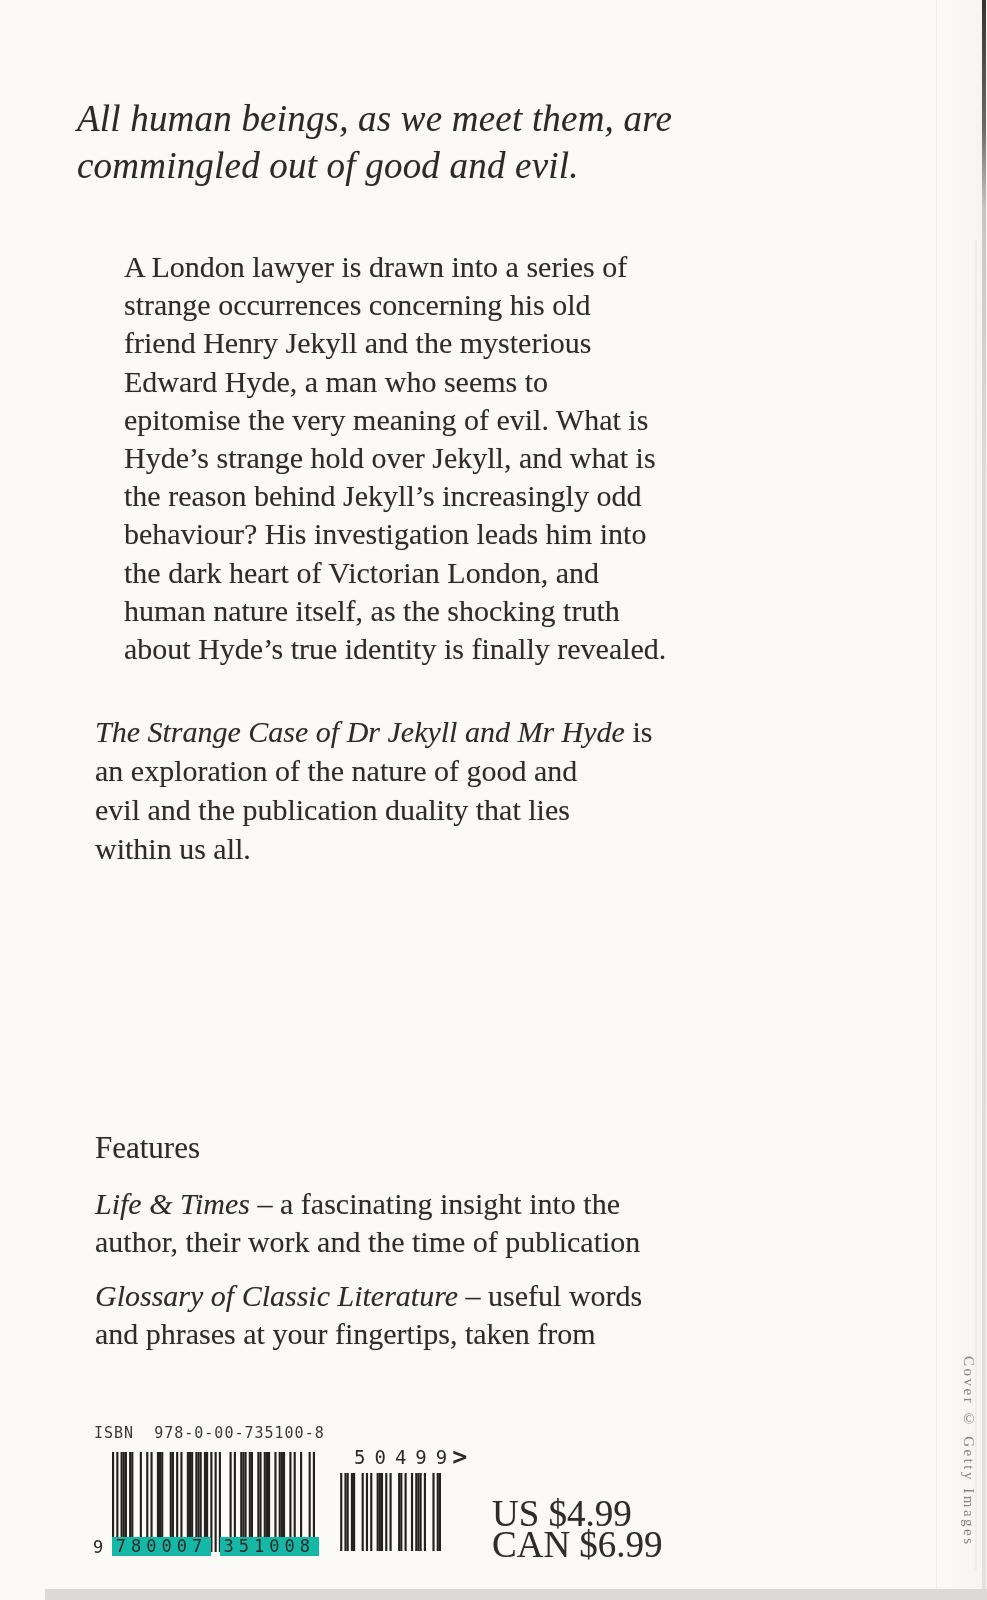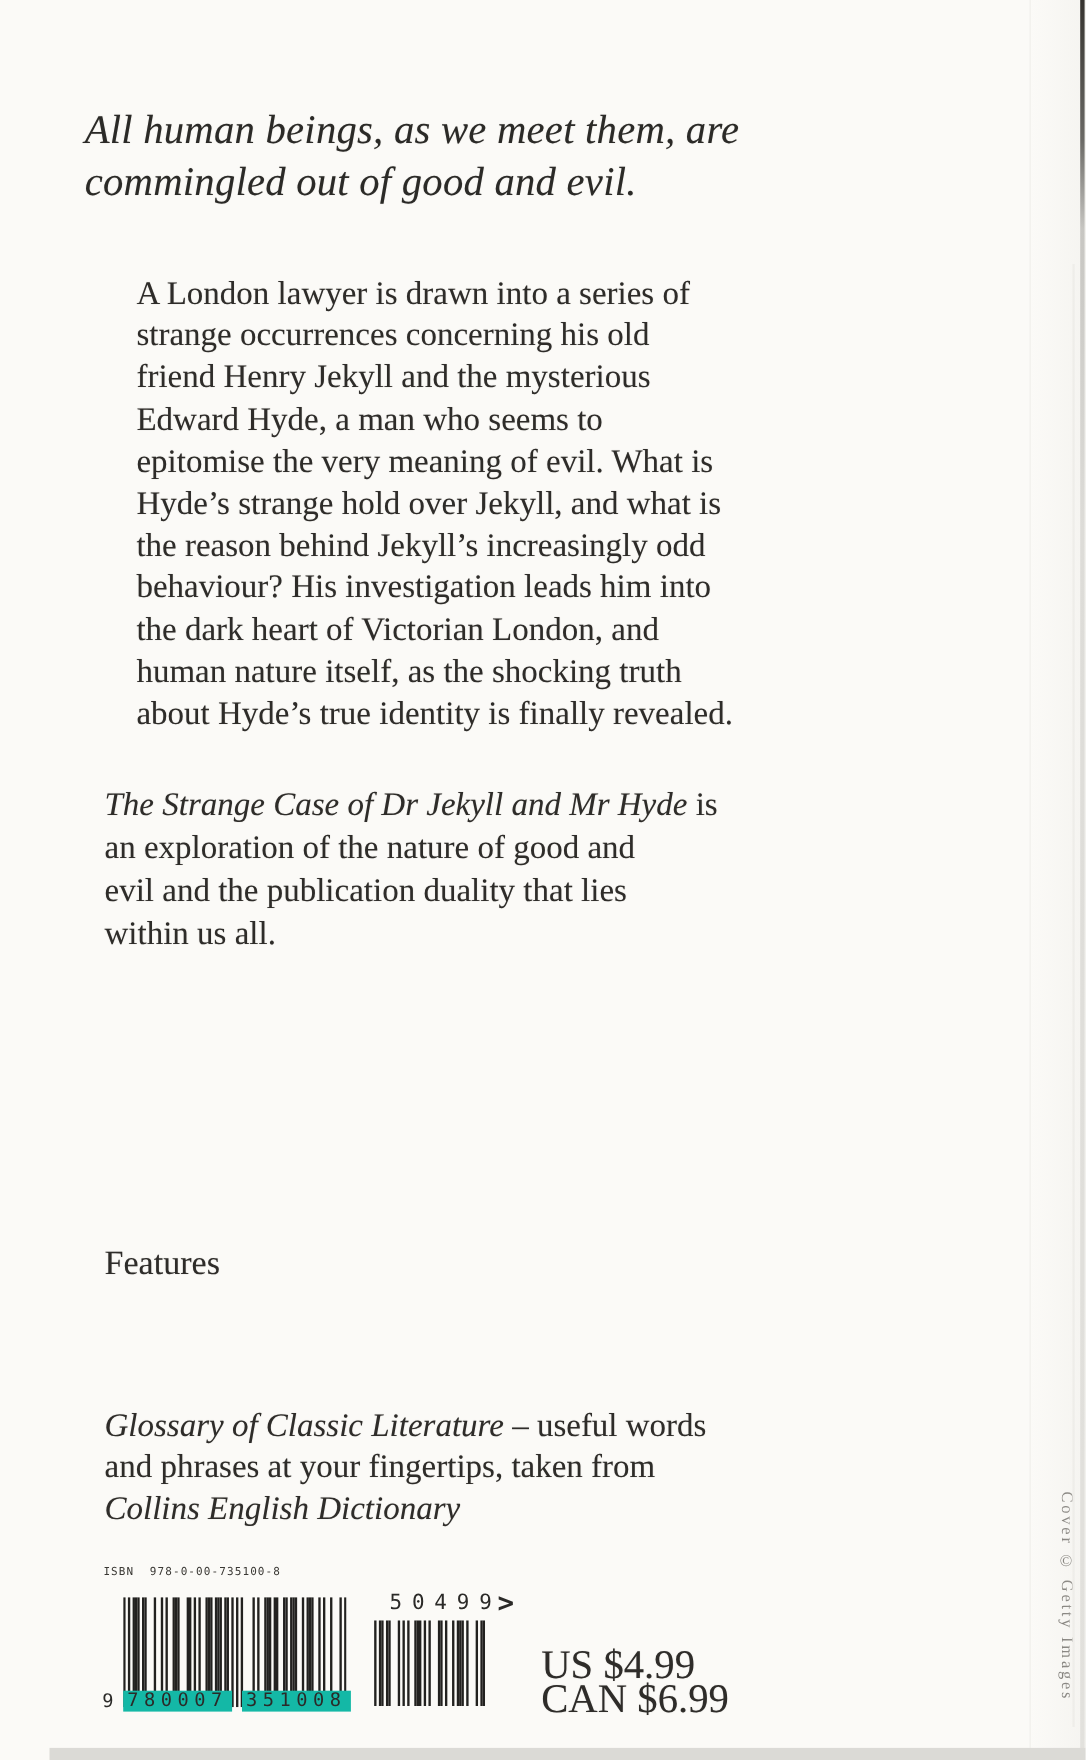--- a/index.html
+++ b/index.html
@@ -24,21 +24,21 @@
     position:absolute;left:95px;top:1129px;margin:0;
     font-size:31px;font-weight:normal;line-height:38px;text-align:right;
   }
   .feature{position:absolute;left:95px;margin:0;font-size:30px;line-height:38px;white-space:pre-line;}
   .feature-1{top:1185px;}
   .feature-2{top:1277px;}
   em{font-style:italic;}
   
   .isbn-label{
     position:absolute;left:94px;top:1424px;
-    font-family:"DejaVu Sans Mono",monospace;font-size:10px;letter-spacing:1px;
+    font-family:"DejaVu Sans Mono",monospace;font-size:15px;letter-spacing:1px;
     color:#3a3834;white-space:pre;
   }
   .barcode-main{position:absolute;left:112px;top:1452px;width:203px;height:100px;}
   .barcode-main svg,.addon-bars svg{display:block;width:100%;height:100%;fill:#22211f;}
   .ean-digits{
     position:absolute;left:-19px;right:-4px;bottom:-4px;
     display:flex;justify-content:space-between;align-items:flex-end;
     font-family:"DejaVu Sans Mono",monospace;font-size:17px;line-height:1;color:#2b2a28;
   }
   .ean-digits .knock{background:#14b8a6;padding:1px 4px;letter-spacing:5px;}
@@ -90,24 +90,26 @@
 human nature itself, as the shocking truth
 about Hyde’s true identity is finally revealed.</p>
 
   <p class="body-par pub soft"><em>The Strange Case of Dr Jekyll and Mr Hyde</em><span> is
 an exploration of the nature of good and
 evil and the publication duality that lies
 within us all.</span></p>
 
   <h2 class="features-heading soft">Features</h2>
 
+  <p class="feature feature-1 soft"><em>Life &amp; Times</em><span> – a fascinating insight into the
+author, their work and the time of publication</span></p>
 
   <p class="feature feature-2 soft"><em>Glossary of Classic Literature</em><span> – useful words
 and phrases at your fingertips, taken from
-</span><em>Collins English Dictionary</em></p>
+</span></p>
 
   <div class="isbn-label">ISBN  978-0-00-735100-8</div>
 
   <div class="barcode-main">
       <svg viewBox="0 0 95 100" preserveAspectRatio="none">
         <rect x="0" y="0" width="1" height="100"></rect>
         <rect x="2" y="0" width="1" height="100"></rect>
         <rect x="4" y="0" width="1" height="100"></rect>
         <rect x="5" y="0" width="1" height="100"></rect>
         <rect x="6" y="0" width="1" height="100"></rect>

